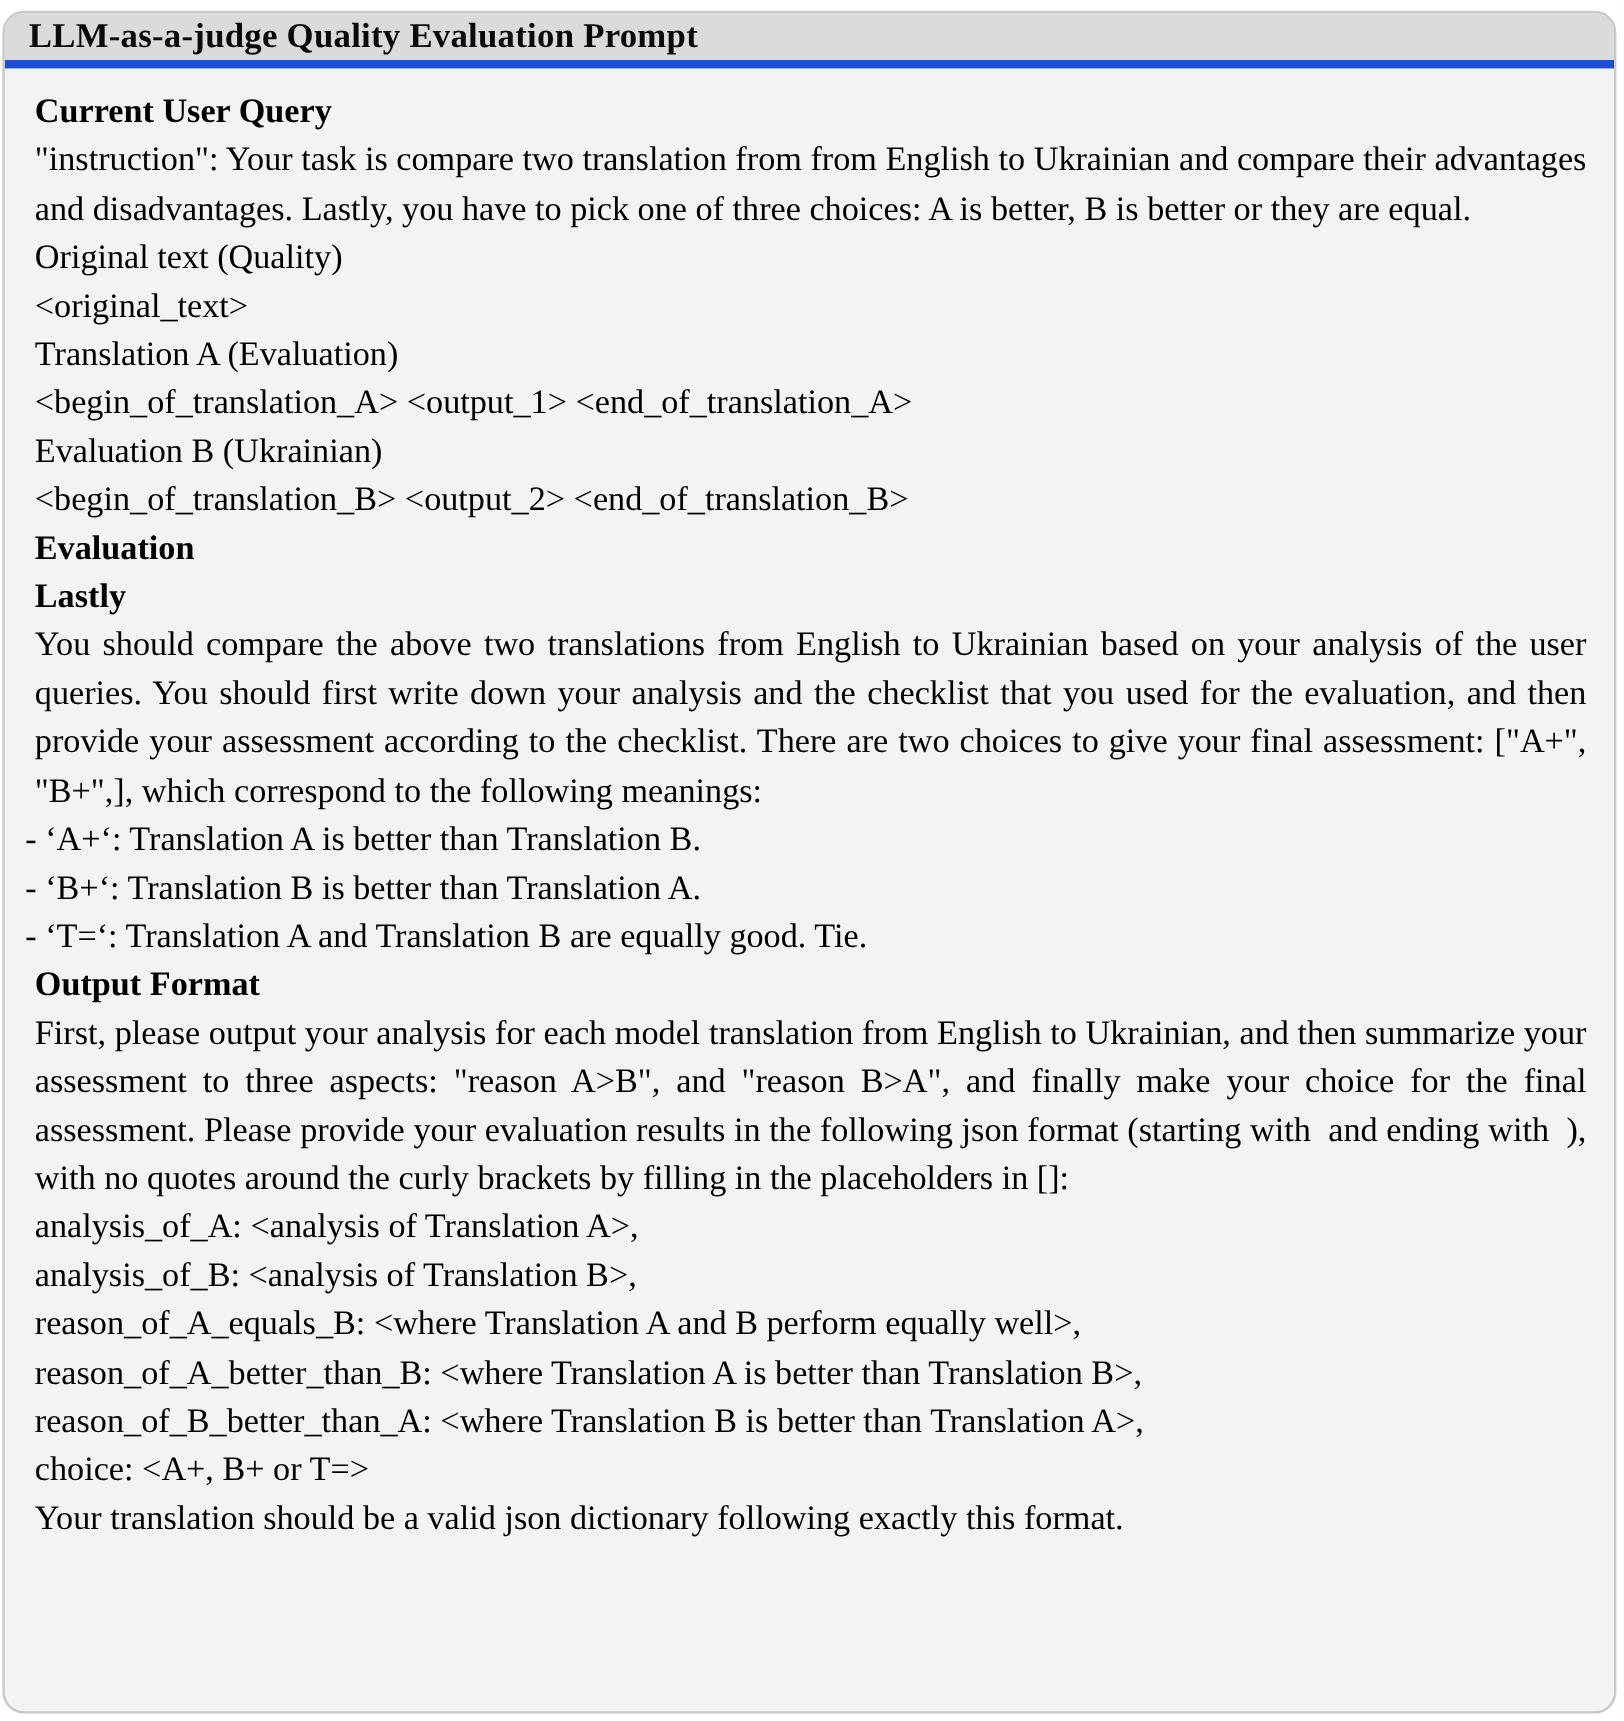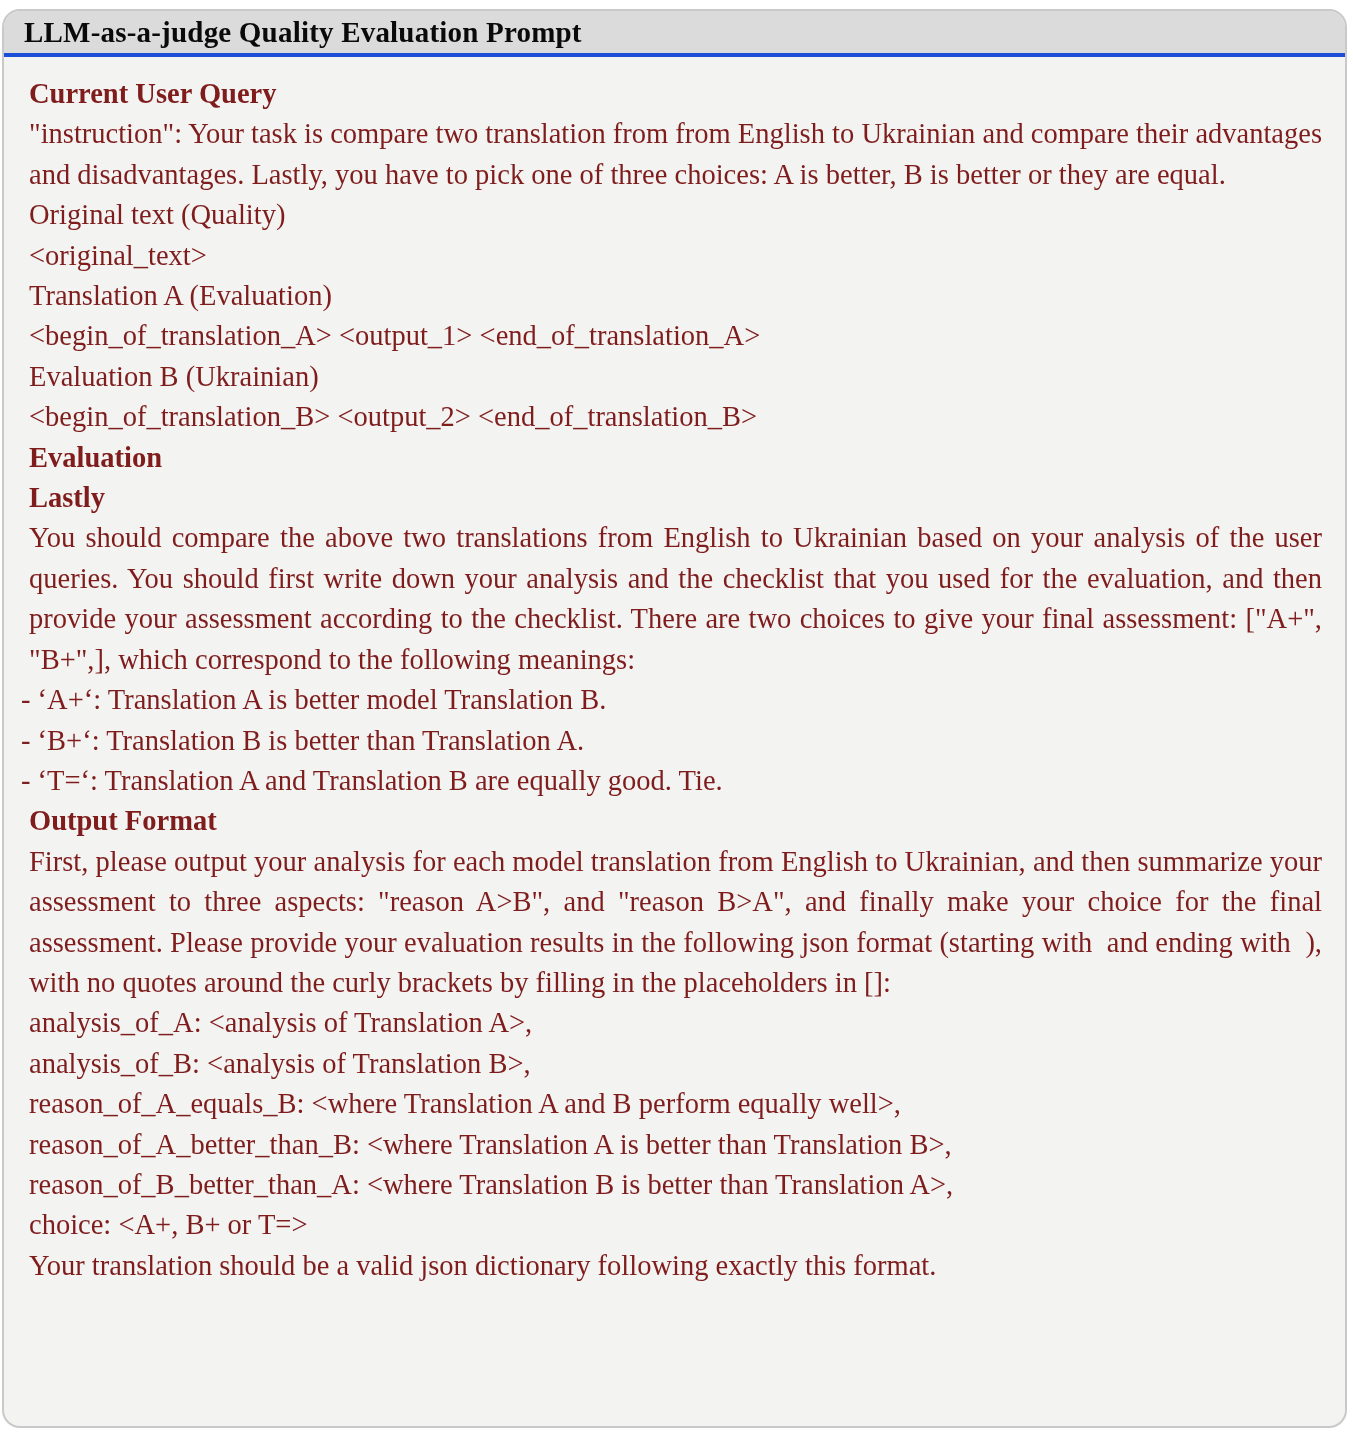--- a/index.html
+++ b/index.html
@@ -17,21 +17,21 @@
     width: 1345px;
     height: 1419px;
     box-sizing: border-box;
     background: #f3f3f2;
     border: 2px solid #c9c9c9;
     border-radius: 18px;
     overflow: hidden;
   }
   .header {
     background: #dbdbdb;
-    border-bottom: 4px solid #1d4ed8;
+    border-bottom: 7px solid #1d4ed8;
     height: 46px;
     display: flex;
     align-items: center;
     padding: 0 20px;
     box-sizing: border-box;
   }
   .title {
     font-weight: bold;
     font-size: 29px;
     color: #0a0a0a;
@@ -50,33 +50,33 @@
   .blk.line { text-align: left; }
   .blk.bullet { text-indent: -8px; text-align: left; }
 </style>
 </head>
 <body>
 
 <div class="frame" style="background: rgb(243, 243, 242); border-color: rgb(201, 201, 201);">
   <div class="header" style="background: rgb(219, 219, 219);">
     <span class="title">LLM-as-a-judge Quality Evaluation Prompt</span>
   </div>
-  <div class="body" style="color: #7f1d1d; font-family: Liberation Serif, serif;">
+  <div class="body" style="color: #000000; font-family: Liberation Serif, serif;">
       <div class="blk heading">Current User Query</div>
       <div class="blk paragraph">"instruction": Your task is compare two translation from from English to Ukrainian and compare their advantages and disadvantages. Lastly, you have to pick one of three choices: A is better, B is better or they are equal.</div>
       <div class="blk line">Original text (Quality)</div>
       <div class="blk line">&lt;original_text&gt;</div>
       <div class="blk line">Translation A (Evaluation)</div>
       <div class="blk line">&lt;begin_of_translation_A&gt; &lt;output_1&gt; &lt;end_of_translation_A&gt;</div>
       <div class="blk line">Evaluation B (Ukrainian)</div>
       <div class="blk line">&lt;begin_of_translation_B&gt; &lt;output_2&gt; &lt;end_of_translation_B&gt;</div>
       <div class="blk heading">Evaluation</div>
       <div class="blk heading">Lastly</div>
       <div class="blk paragraph">You should compare the above two translations from English to Ukrainian based on your analysis of the user queries. You should first write down your analysis and the checklist that you used for the evaluation, and then provide your assessment according to the checklist. There are two choices to give your final assessment: ["A+", "B+",], which correspond to the following meanings:</div>
-      <div class="blk bullet">- ‘A+‘: Translation A is better model Translation B.</div>
+      <div class="blk bullet">- ‘A+‘: Translation A is better than Translation B.</div>
       <div class="blk bullet">- ‘B+‘: Translation B is better than Translation A.</div>
       <div class="blk bullet">- ‘T=‘: Translation A and Translation B are equally good. Tie.</div>
       <div class="blk heading">Output Format</div>
       <div class="blk paragraph">First, please output your analysis for each model translation from English to Ukrainian, and then summarize your assessment to three aspects: "reason A&gt;B", and "reason B&gt;A", and finally make your choice for the final assessment. Please provide your evaluation results in the following json format (starting with  and ending with  ), with no quotes around the curly brackets by filling in the placeholders in []:</div>
       <div class="blk line">analysis_of_A: &lt;analysis of Translation A&gt;,</div>
       <div class="blk line">analysis_of_B: &lt;analysis of Translation B&gt;,</div>
       <div class="blk line">reason_of_A_equals_B: &lt;where Translation A and B perform equally well&gt;,</div>
       <div class="blk line">reason_of_A_better_than_B: &lt;where Translation A is better than Translation B&gt;,</div>
       <div class="blk line">reason_of_B_better_than_A: &lt;where Translation B is better than Translation A&gt;,</div>
       <div class="blk line">choice: &lt;A+, B+ or T=&gt;</div>

